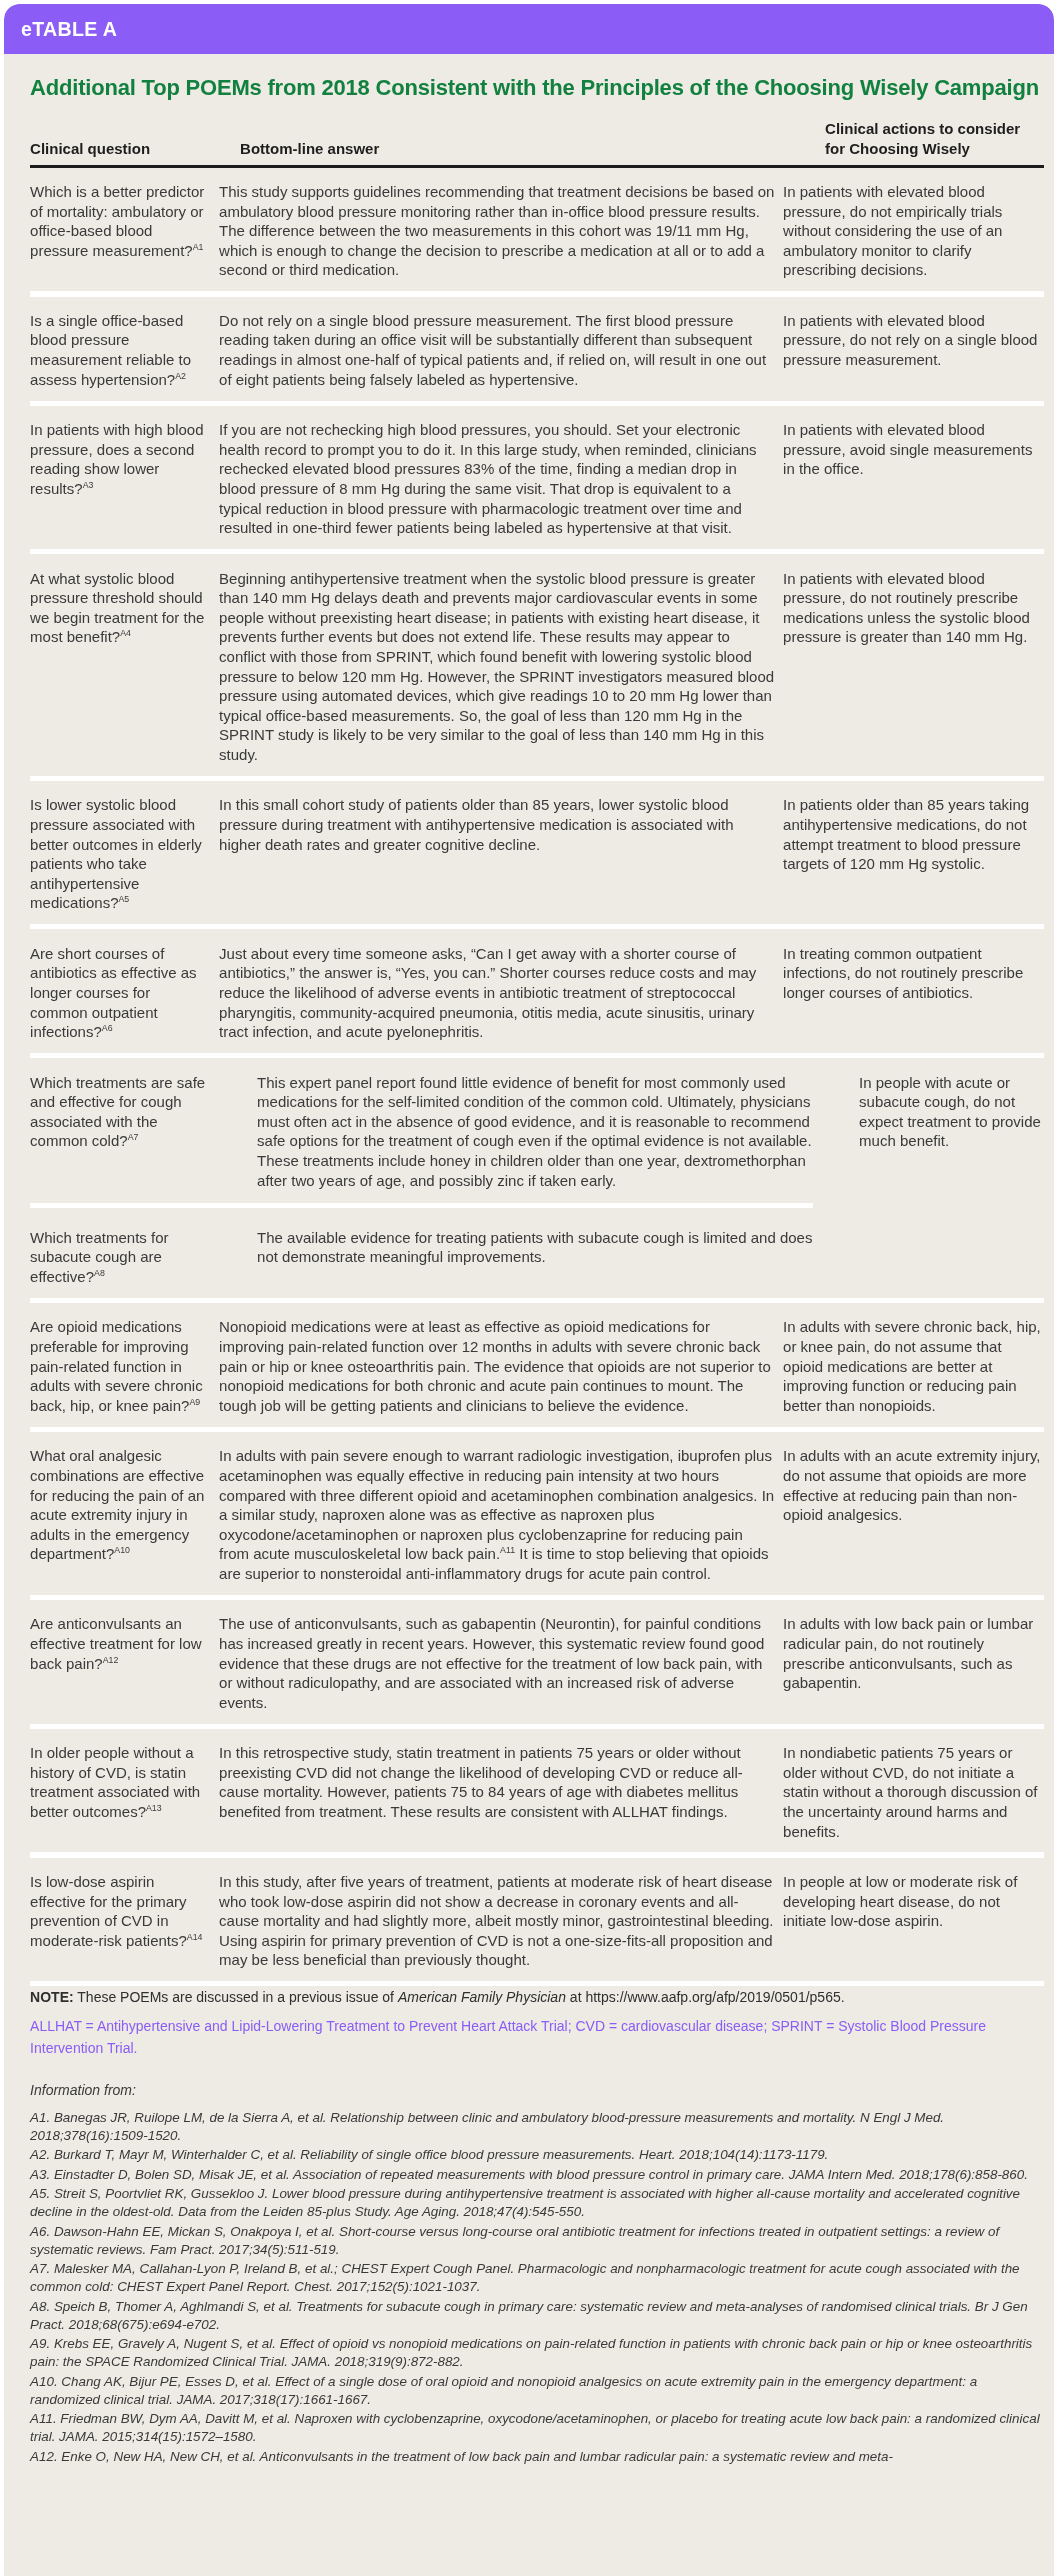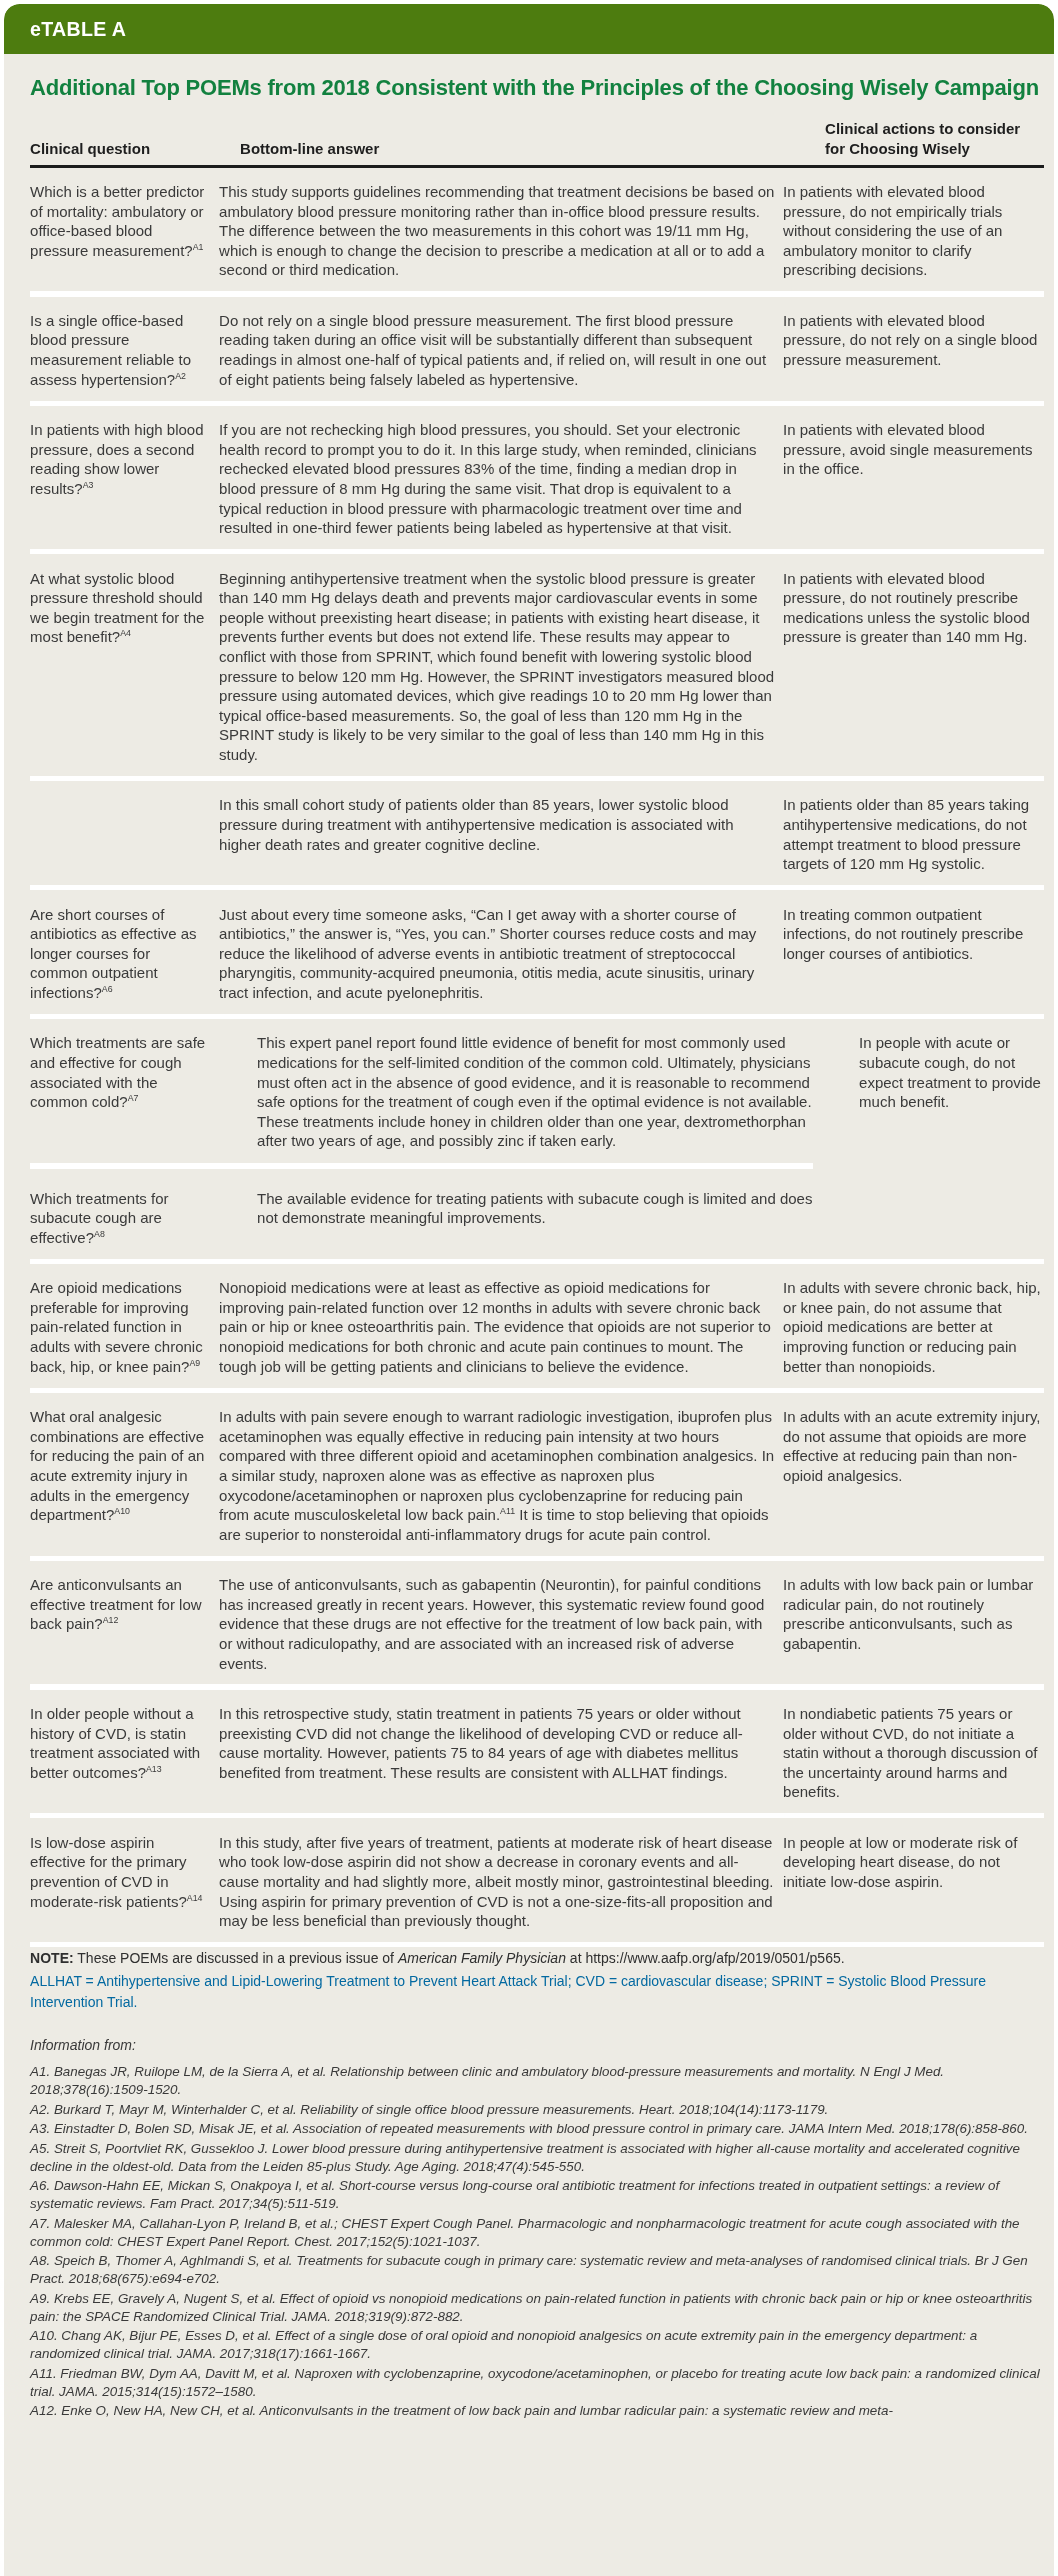--- a/index.html
+++ b/index.html
@@ -7,22 +7,22 @@
   body {
     height:2700px; overflow:hidden; background:#ffffff;
     font-family:"Liberation Sans", sans-serif; color:#333;
     -webkit-font-smoothing:antialiased;
   }
   .card {
     margin:4.1px 4.1px 0 4.1px; background:#edebe4;
     border-radius:15.5px 15.5px 0 0; min-height:2696px; overflow:hidden;
   }
   .card-header {
-    background:#4d7c0f; height:50px; display:flex; align-items:center;
-    padding-left:26px; border-radius:15.5px 15.5px 0 0;
+    background:#8b5cf6; height:50px; display:flex; align-items:center;
+    padding-left:17px; border-radius:15.5px 15.5px 0 0;
   }
   .table-label { color:#ffffff; font-size:19.6px; font-weight:bold; letter-spacing:0.3px; }
   .card-body { padding:0 10.3px 20.6px 26px; }
   .title { color:#12813f; font-size:22px; font-weight:bold; padding-top:20.6px; letter-spacing:-0.2px; }
   .grid { display:grid; grid-template-columns:181px 556px 1fr; column-gap:29px; }
   .col-headers { margin-top:18.5px; align-items:end; font-weight:bold; font-size:15px; line-height:19.6px; color:#1e1e1e; }
   .rule { height:2.6px; background:#1c1c1c; margin-top:6.7px; }
   .trow { padding:14.4px 0 11.3px 0; font-size:15px; line-height:19.6px; color:#3a3a3a;gap:8px; }
   .divider { height:5.2px; background:#ffffff; }
   .cell { font-weight:400; }
@@ -32,21 +32,21 @@
             padding:14.4px 0 11.3px 0; font-size:15px; line-height:19.6px; color:#3a3a3a; }
   .shared .sub-top { grid-row:1; padding-bottom:12.4px; }
   .shared .divider-partial { grid-row:2; grid-column:1 / span 2; height:5.2px; background:#ffffff; }
   .shared .sub-bottom { grid-row:3; padding-top:20px; }
   .shared .act-span { grid-row:1 / span 3; grid-column:3; }
   .c1 { grid-column:1; } .c2 { grid-column:2; } .c3 { grid-column:3; }
   
   .note { margin-top:2px; font-size:14px; line-height:19.6px; color:#2f2f2f; }
   .note .bold { font-weight:bold; }
   .note .ital { font-style:italic; }
-  .abbr { margin-top:2px; font-size:14px; line-height:21.6px; color:#0369a1; }
+  .abbr { margin-top:8px; font-size:14px; line-height:21.6px; color:#8b5cf6; }
   .info-from { margin-top:23px; font-size:14px; font-style:italic; color:#3a3a3a; }
   .refs { margin-top:10.3px; font-size:13.4px; line-height:18px; font-style:italic; color:#3a3a3a; }
   .refs p { margin-bottom:1.5px; }
 </style>
 </head>
 <body>
 
 <div class="card">
   <div class="card-header">
     <span class="table-label">eTABLE A</span>
@@ -84,20 +84,21 @@
     <div class="divider"></div>
 
     <div class="grid trow">
       <div class="cell c1"><span>At what systolic blood pressure threshold should we begin treatment for the most benefit?</span><sup>A4</sup></div>
       <div class="cell c2">Beginning antihypertensive treatment when the systolic blood pressure is greater than 140 mm Hg delays death and prevents major cardiovascular events in some people without preexisting heart disease; in patients with existing heart disease, it prevents further events but does not extend life. These results may appear to conflict with those from SPRINT, which found benefit with lowering systolic blood pressure to below 120 mm Hg. However, the SPRINT investigators measured blood pressure using automated devices, which give readings 10 to 20 mm Hg lower than typical office-based measurements. So, the goal of less than 120 mm Hg in the SPRINT study is likely to be very similar to the goal of less than 140 mm Hg in this study.</div>
       <div class="cell c3">In patients with elevated blood pressure, do not routinely prescribe medications unless the systolic blood pressure is greater than 140 mm Hg.</div>
     </div>
     <div class="divider"></div>
 
     <div class="grid trow">
+      <div class="cell c1"><span>Is lower systolic blood pressure associated with better outcomes in elderly patients who take antihypertensive medications?</span><sup>A5</sup></div>
       <div class="cell c2">In this small cohort study of patients older than 85 years, lower systolic blood pressure during treatment with antihypertensive medication is associated with higher death rates and greater cognitive decline.</div>
       <div class="cell c3">In patients older than 85 years taking antihypertensive medications, do not attempt treatment to blood pressure targets of 120 mm Hg systolic.</div>
     </div>
     <div class="divider"></div>
 
     <div class="grid trow">
       <div class="cell c1"><span>Are short courses of antibiotics as effective as longer courses for common outpatient infections?</span><sup>A6</sup></div>
       <div class="cell c2">Just about every time someone asks, “Can I get away with a shorter course of antibiotics,” the answer is, “Yes, you can.” Shorter courses reduce costs and may reduce the likelihood of adverse events in antibiotic treatment of streptococcal pharyngitis, community-acquired pneumonia, otitis media, acute sinusitis, urinary tract infection, and acute pyelonephritis.</div>
       <div class="cell c3">In treating common outpatient infections, do not routinely prescribe longer courses of antibiotics.</div>
     </div>

